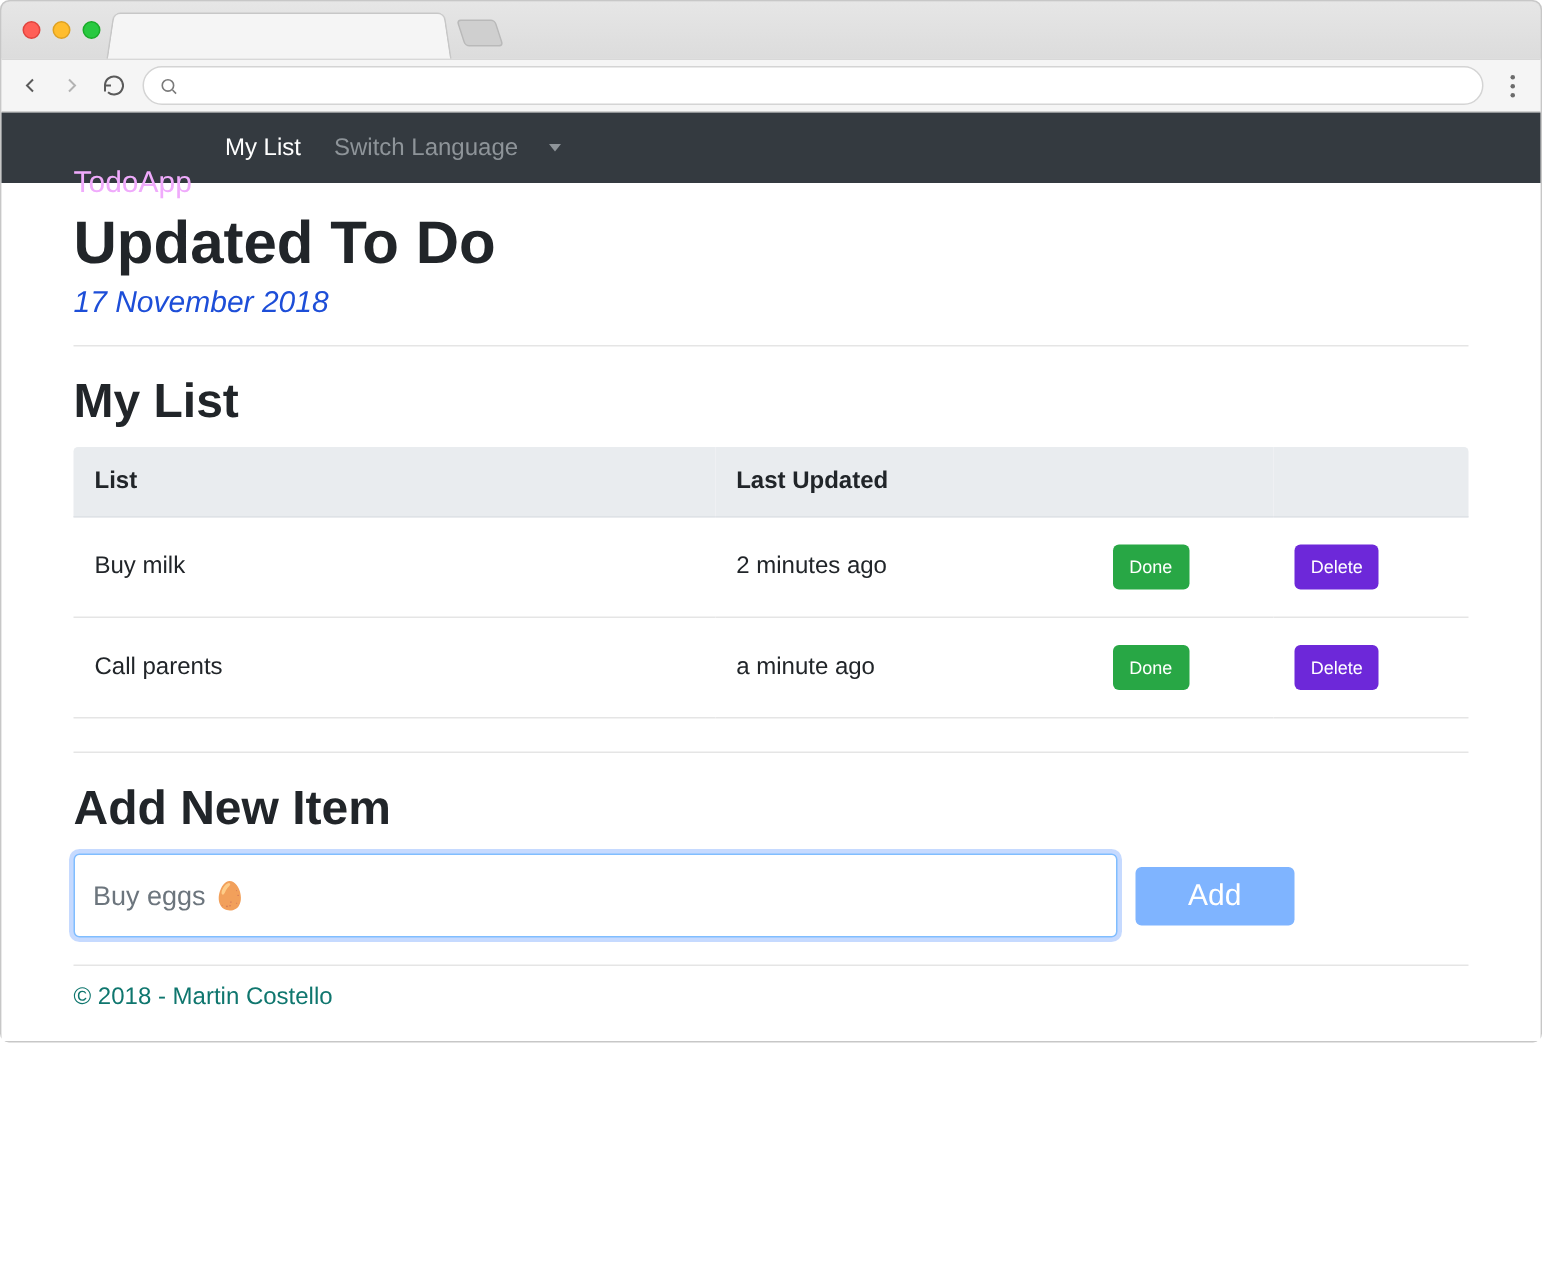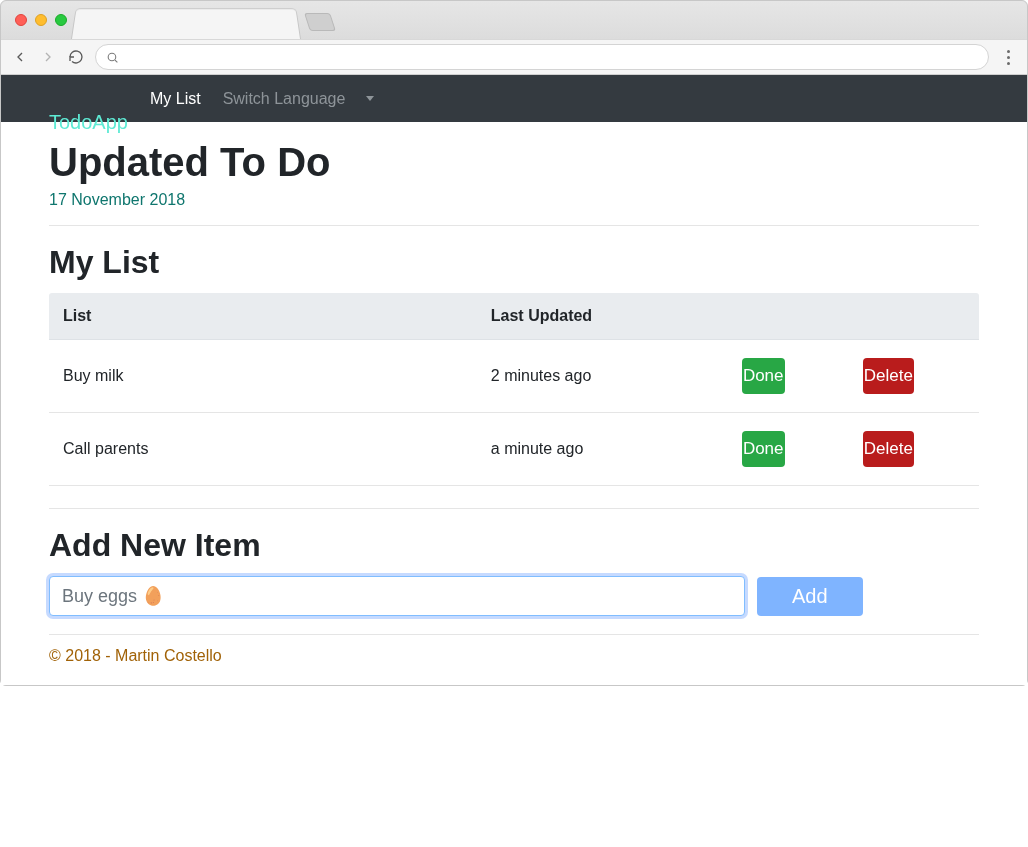--- a/index.html
+++ b/index.html
@@ -17,47 +17,47 @@
   .toolbar { height:36px; background:#f5f5f5; border-top:1px solid #d8d8d8; border-bottom:1px solid #cfcfcf; display:flex; align-items:center; padding:0 10px; gap:10px; }
   .tb-btn { width:18px; height:18px; display:flex; align-items:center; justify-content:center; color:#5a5a5a; }
   .tb-btn.disabled{color:#b3b3b3;}
   .omnibox { flex:1; height:26px; background:#fff; border:1px solid #d4d4d4; border-radius:13px; display:flex; align-items:center; padding:0 10px; gap:8px; color:#7a7a7a; }
   .omnibox svg{color:#7a7a7a;}
   .kebab{ width:18px; display:flex; flex-direction:column; align-items:center; gap:3px; }
   .kebab span{width:3px;height:3px;background:#6b6b6b;border-radius:50%;}
   
   .page { background:#fff; }
   .navbar { background:#343a40; height:47px; display:flex; align-items:center; padding:0 48px; gap:22px; color:#fff; font-size:16px; }
-  .brand { font-size:20px; font-weight:500; color:#5eead4;margin-top:48px; }
+  .brand { font-size:20px; font-weight:500; color:#f0abfc;margin-top:48px; }
   .navlink { color:#cfd2d6; cursor:pointer; }
   .navlink.active{ color:#fff; }
   .navdd { color:#8e9499; display:flex; align-items:center; gap:21px; cursor:pointer; }
   .caret { width:0;height:0;border-left:4px solid transparent;border-right:4px solid transparent;border-top:5px solid #8e9499; }
   .container { padding: 12px 48px 20px 48px; }
   h1.title { font-size:40px; font-weight:700; color:#212529; margin-top:6px; }
-  .date { color:#0f766e; font-size:16px; margin-top:6px; margin-bottom:16px; }
+  .date { font-style:italic; color:#1d4ed8; font-size:20px; margin-top:6px; margin-bottom:16px; }
   hr { border:none; border-top:1px solid #e5e5e5; margin:0; }
   h2.section { font-size:32px; font-weight:700; color:#212529; margin-top:18px; margin-bottom:12px; }
   table { width:100%; border-collapse:collapse; }
   thead th { text-align:left; background:#e9ecef; color:#212529; font-weight:700; font-size:16px; padding:14px 14px; border-bottom:1px solid #dee2e6; }
   thead th:first-child{ border-top-left-radius:3px; }
   thead th:last-child{ border-top-right-radius:3px; }
   tbody td { padding:18px 14px; font-size:16px; color:#212529; border-bottom:1px solid #e5e5e5; vertical-align:middle; }
   .col-item{width:46%;}
   .col-updated{width:27%;}
   .col-done{width:13%; text-align:left;}
   .col-del{width:14%; text-align:left;}
-  .btn { display:inline-block; padding:8px 1px; font-size:17px; color:#fff; border-radius:4px; border:none; cursor:pointer; }
+  .btn { display:inline-block; padding:8px 11px; font-size:12px; color:#fff; border-radius:4px; border:none; cursor:pointer; }
   .btn-success{ background:#28a745; }
-  .btn-danger{ background:#b91c1c; }
+  .btn-danger{ background:#6d28d9; }
   .btn-primary-soft{ background:#7fb4ff; color:#fff; font-size:20px; padding:8px 35px; border-radius:4px; }
   .addrow { display:flex; align-items:center; gap:12px; margin-top:4px; margin-bottom:18px; }
-  .textinput { flex:0 0 696px; height:40px; border:1px solid #ced4da; border-radius:4px; padding:0 12px; font-size:18px; color:#495057; outline:none; box-shadow:0 0 0 3px rgba(128,173,255,0.45); border-color:#80bdff; }
+  .textinput { flex:0 0 696px; height:56px; border:1px solid #ced4da; border-radius:4px; padding:0 12px; font-size:18px; color:#495057; outline:none; box-shadow:0 0 0 3px rgba(128,173,255,0.45); border-color:#80bdff; }
   .textinput::placeholder{ color:#6c757d; }
-  .footer { color:#a16207; font-size:16px; margin-top:12px; }
+  .footer { color:#0f766e; font-size:16px; margin-top:12px; }
   .hr2{ margin-top:18px; }
   .table-hr{ margin-top:22px; }
 </style>
 </head>
 <body>
 
 <div class="chrome">
   <div class="tabstrip">
     <div class="traffic">
       <div class="light red"></div>

